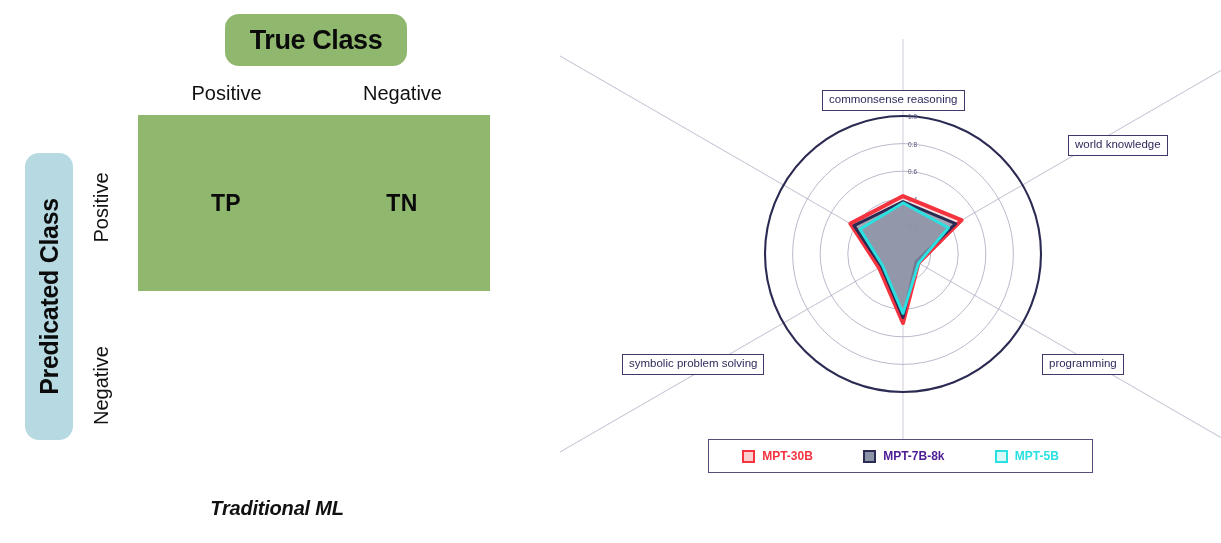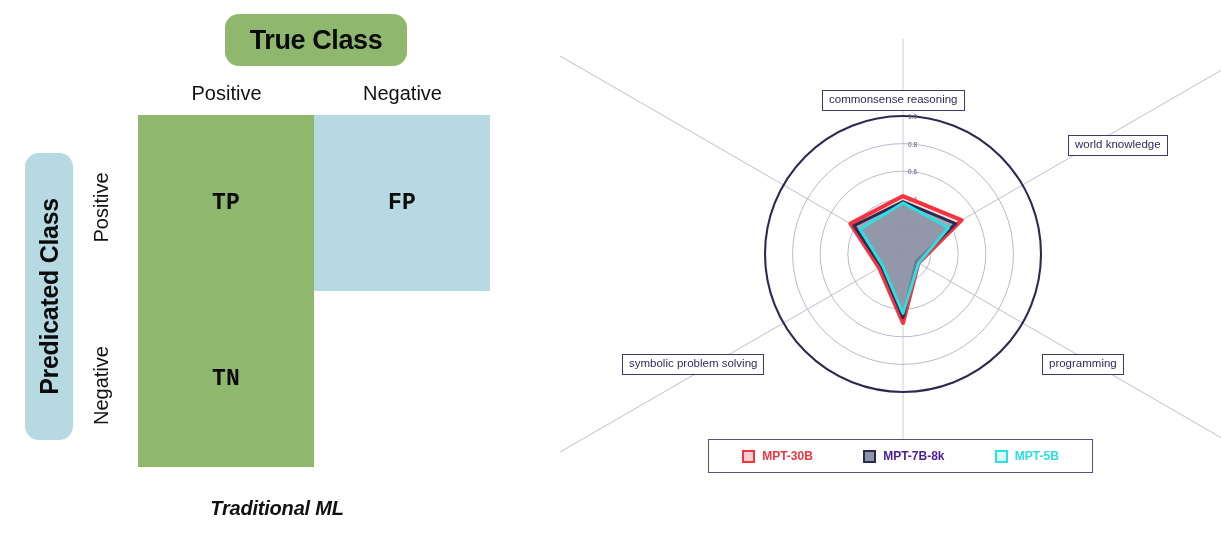--- a/index.html
+++ b/index.html
@@ -111,21 +111,20 @@
     grid-template-rows: 1fr 1fr;
   }
   .cell {
     display: flex;
     align-items: center;
     justify-content: center;
     font-size: 23px;
     font-weight: 800;
     color: #0b0b0b;
     letter-spacing: 0.3px;
-    font-family: Liberation Mono, monospace;
   }
   .cell.green { background: #8FB86E; }
   .cell.blue  { background: #B7DAE2; }
 
   .caption {
     position: absolute;
     font-size: 20px;
     font-weight: 800;
     font-style: italic;
     color: #111;
@@ -212,21 +211,20 @@
 
     <div class="row-head positive">
       <span>Positive</span>
     </div>
     <div class="row-head negative">
       <span>Negative</span>
     </div>
 
     <div class="matrix">
       <div class="cell green">TP</div>
-      <div class="cell blue">FP</div>
       <div class="cell green">TN</div>
     </div>
 
     <div class="caption left-cap">Traditional ML</div>
   </div>
 
   <div class="panel-right">
 
     <svg class="radar-svg" width="661" height="480" viewBox="0 0 661 480">
       <g id="radar-geometry">

